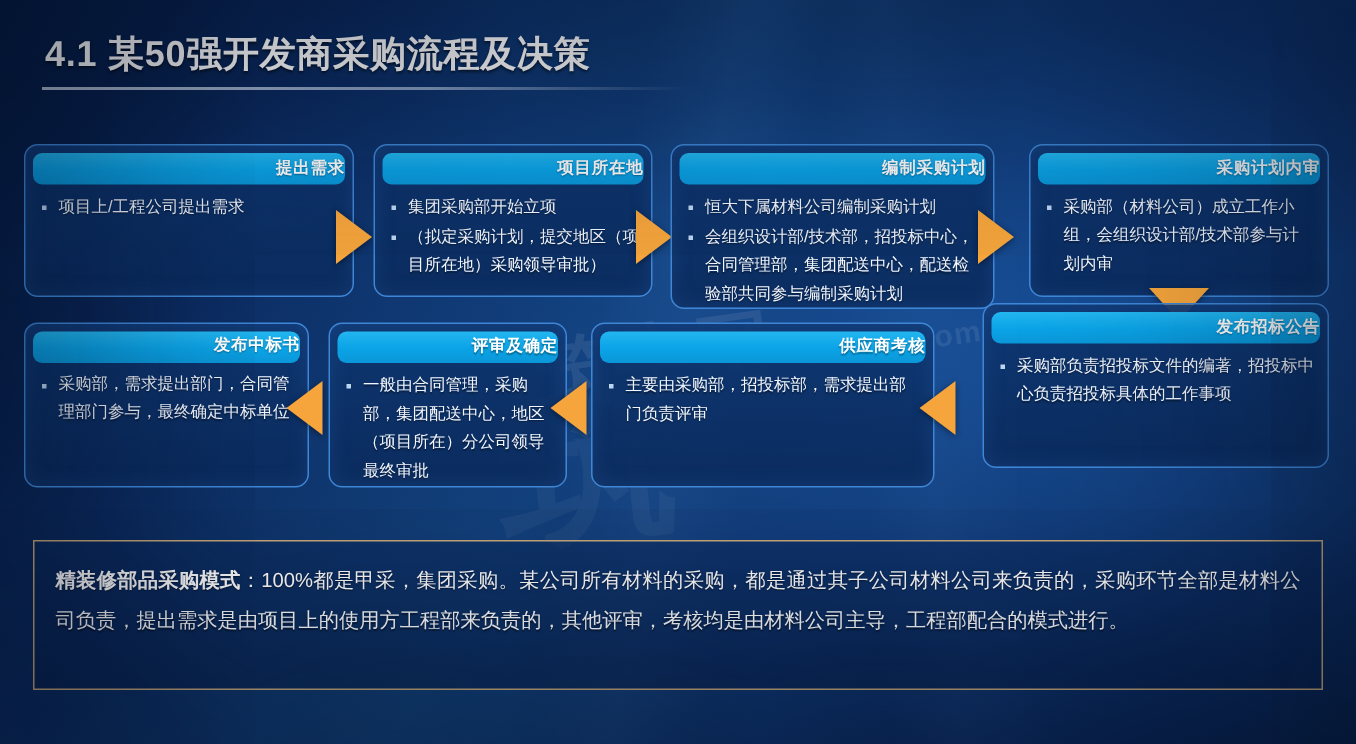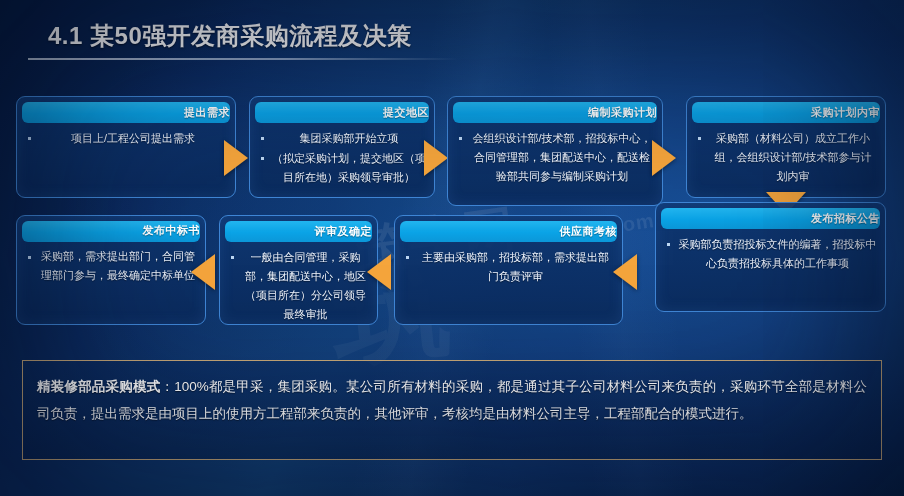--- a/index.html
+++ b/index.html
@@ -23,21 +23,20 @@
   .vignette{position:absolute;inset:0;pointer-events:none;
     box-shadow:inset 0 0 160px 40px rgba(2,10,28,0.55);}
 
   
   .title{
     position:absolute;left:30px;top:20px;
     font-size:24px;font-weight:bold;color:#ffffff;
     letter-spacing:0.5px;
     text-shadow:0 1px 2px rgba(0,0,0,0.6);
     white-space:nowrap;
-    margin-left:18px;
   }
   .title-rule{
     position:absolute;left:28px;top:58px;width:430px;height:2px;
     background:linear-gradient(90deg,#cfd8e6 0%, #9fb4d2 60%, rgba(159,180,210,0) 100%);
     opacity:.85;
   }
 
   
   .watermark{
     position:absolute;left:355px;top:196px;
@@ -74,21 +73,20 @@
   }
   .box ul{
     list-style:none;margin:6px 0 0 0;padding:0 8px 0 9px;
   }
   .box li{
     position:relative;
     padding-left:13px;
     font-size:11px;line-height:19px;color:#f2f7ff;
     text-shadow:0 1px 1px rgba(0,0,0,0.45);
     margin-bottom:1px;
-    text-align:center;
   }
   .box li:before{
     content:"";position:absolute;left:2px;top:8px;
     width:3px;height:3px;background:#bcd6f2;
   }
 
   
   .arrow{position:absolute;width:0;height:0;filter:drop-shadow(0 1px 2px rgba(0,0,0,.45));}
   .arrow.right{
     border-top:18px solid transparent;
@@ -139,32 +137,33 @@
   <div class="box" style="left:16px;top:96px;width:220px;height:102px;">
     <div class="hdr">提出需求</div>
     <ul>
       <li>项目上/工程公司提出需求</li>
     </ul>
   </div>
 
   <div class="arrow right" style="left:224px;top:140px;"></div>
 
   <div class="box" style="left:249px;top:96px;width:186px;height:102px;">
-    <div class="hdr">提交地区</div>
+    <div class="hdr">项目所在地</div>
     <ul>
       <li>集团采购部开始立项</li>
       <li>（拟定采购计划，提交地区（项目所在地）采购领导审批）</li>
     </ul>
   </div>
 
   <div class="arrow right" style="left:424px;top:140px;"></div>
 
   <div class="box" style="left:447px;top:96px;width:216px;height:110px;">
     <div class="hdr">编制采购计划</div>
     <ul>
+      <li>恒大下属材料公司编制采购计划</li>
       <li>会组织设计部/技术部，招投标中心，合同管理部，集团配送中心，配送检验部共同参与编制采购计划</li>
     </ul>
   </div>
 
   <div class="arrow right" style="left:652px;top:140px;"></div>
 
   <div class="box" style="left:686px;top:96px;width:200px;height:102px;">
     <div class="hdr">采购计划内审</div>
     <ul>
       <li>采购部（材料公司）成立工作小组，会组织设计部/技术部参与计划内审</li>

